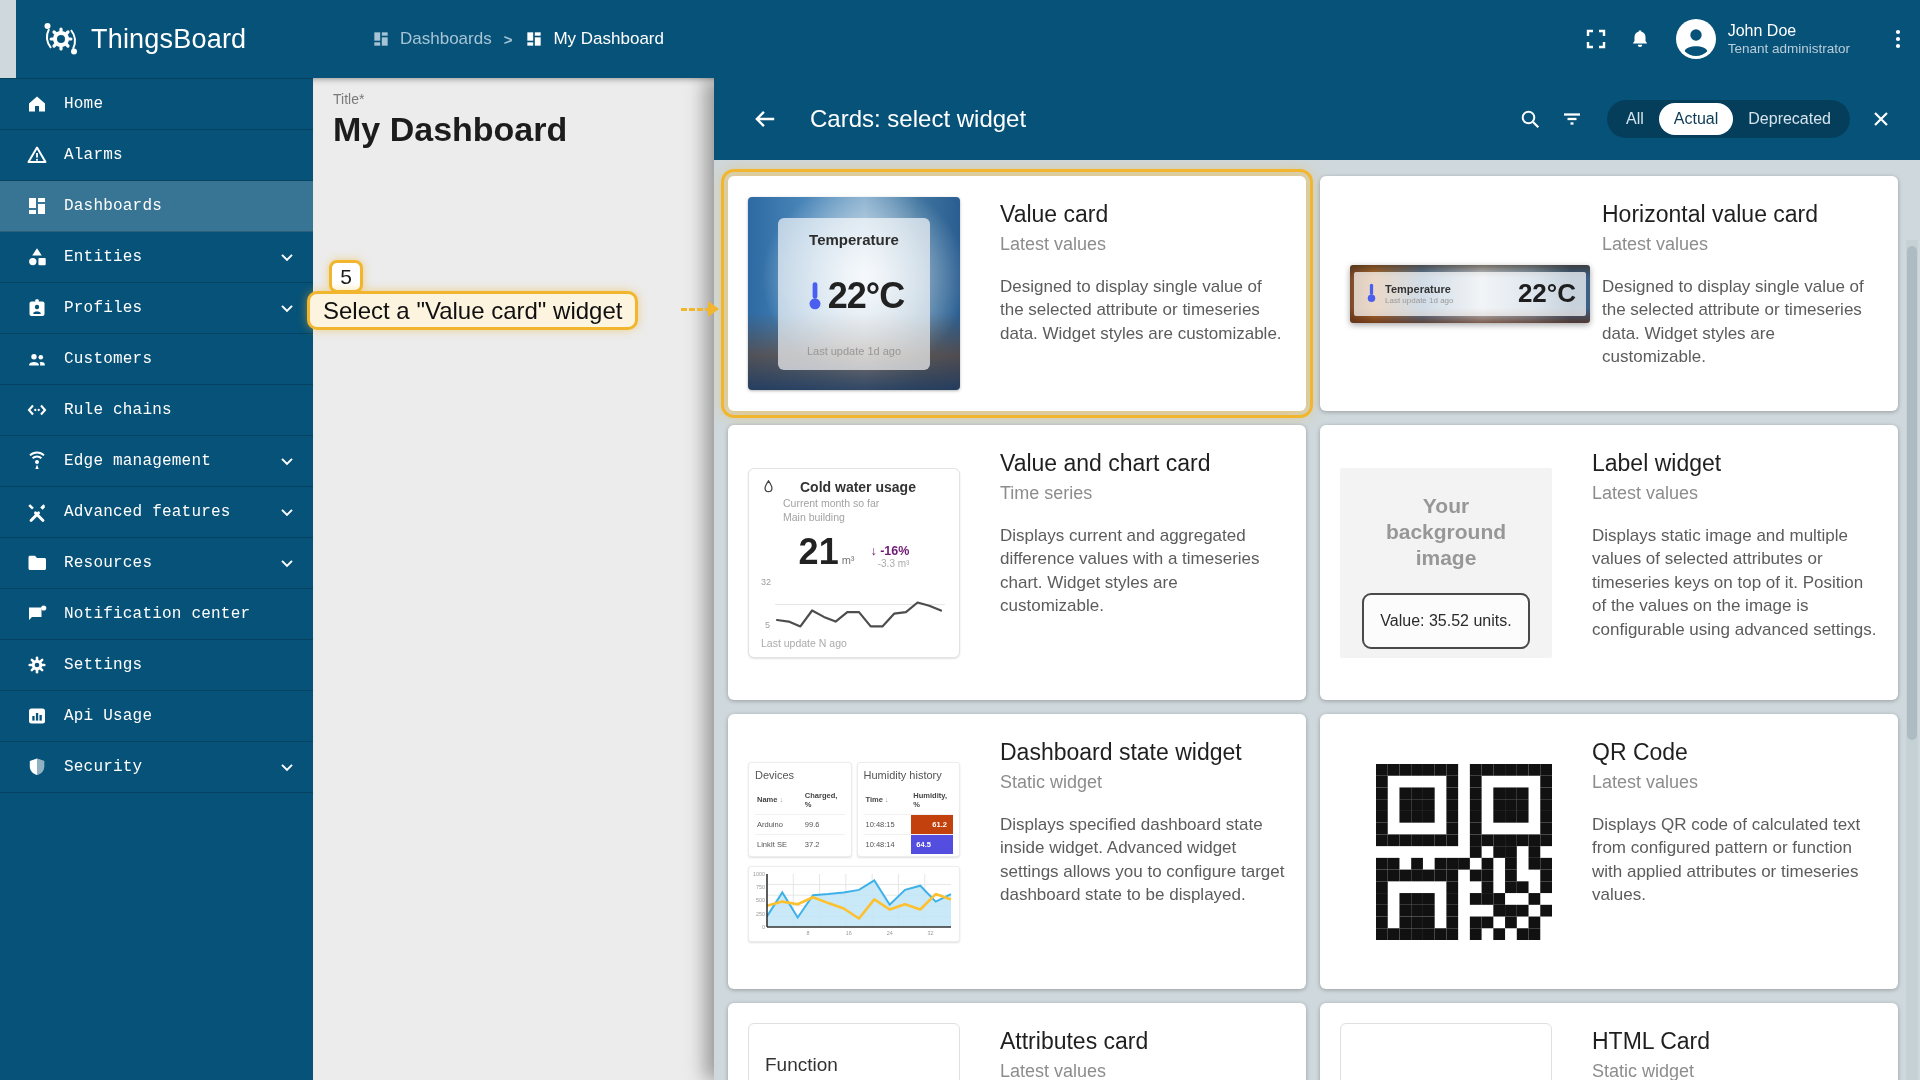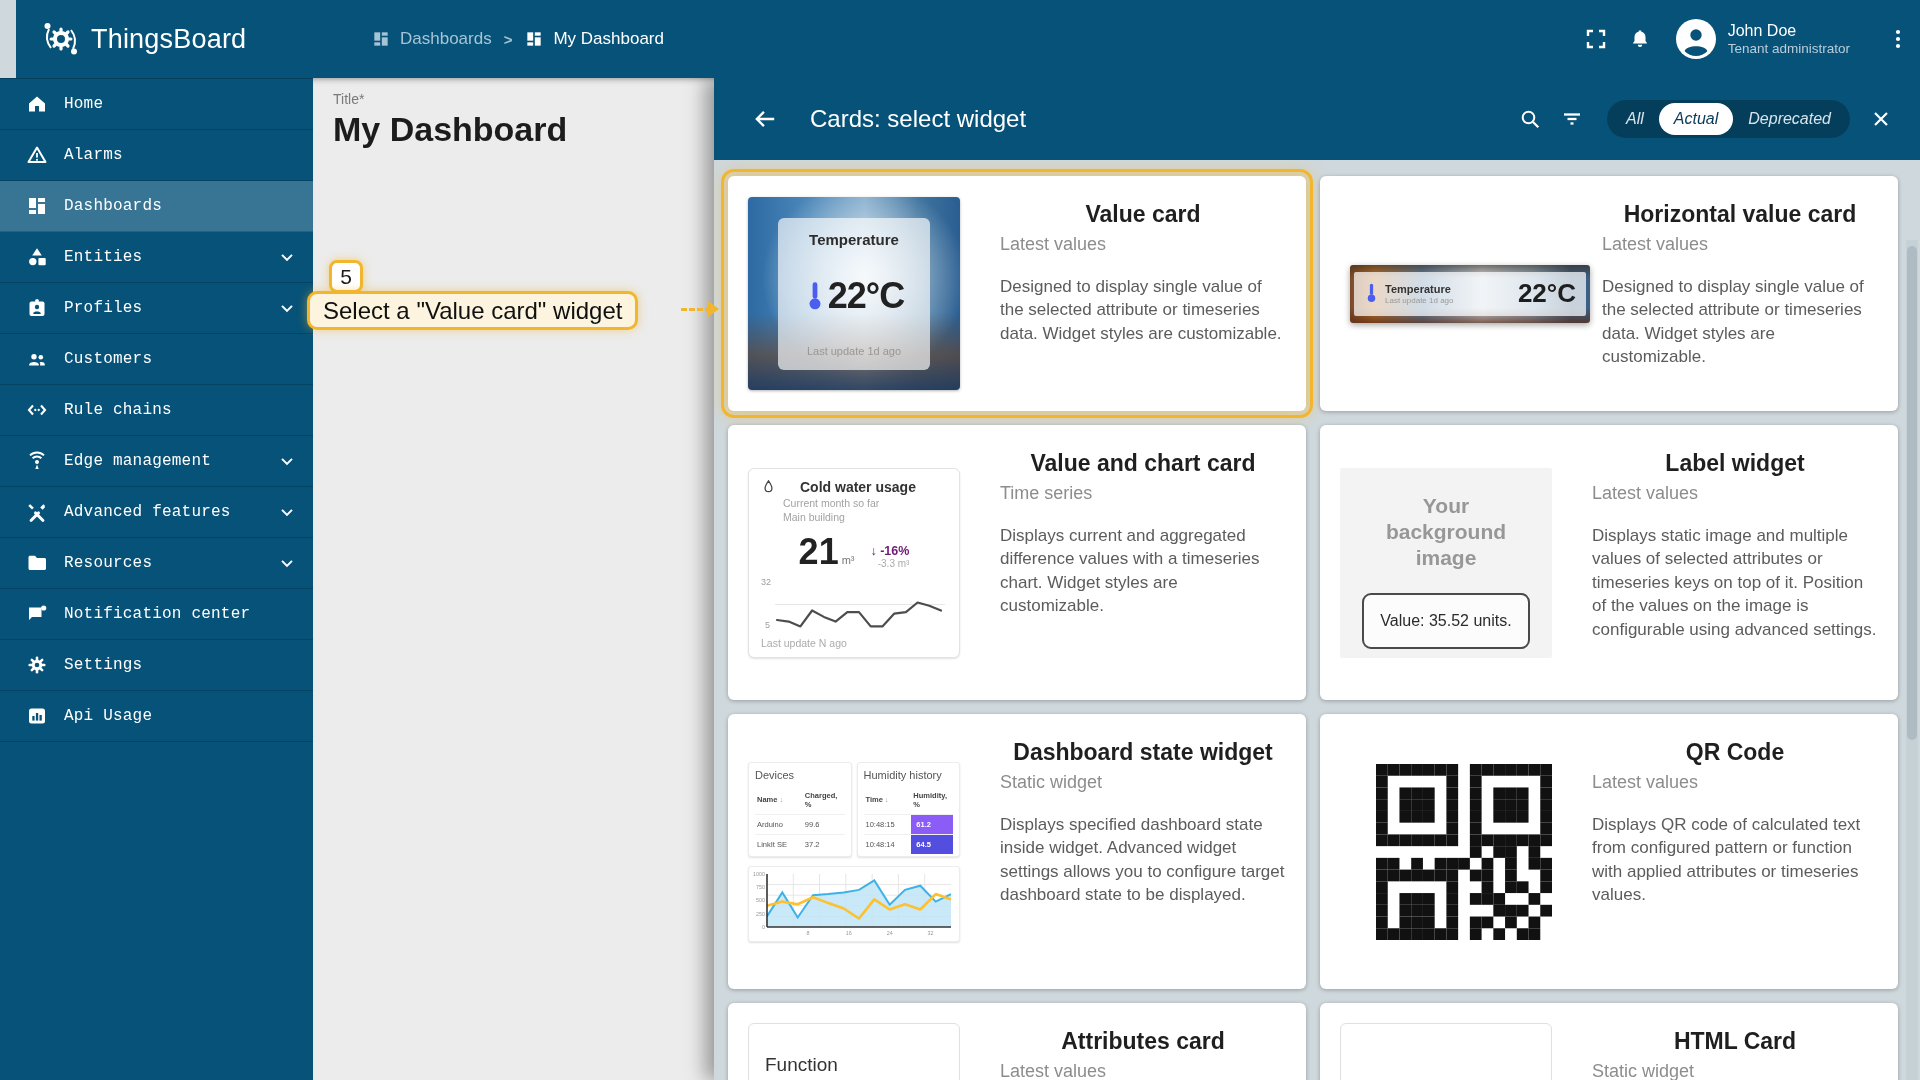--- a/index.html
+++ b/index.html
@@ -52,39 +52,39 @@
     border-top:3px dashed #f2b62e;z-index:60;}
   .tour-arrow{position:absolute;left:708px;top:301px;width:0;height:0;border:8px solid transparent;
     border-left:11px solid #f2b62e;z-index:60;}
 
   
   .dialog{position:absolute;left:714px;top:78px;right:0;bottom:0;z-index:8;
     box-shadow:-9px 0 18px rgba(0,0,0,.35);}
   .dialog-header{height:82px;background:#075278;display:flex;align-items:center;
     padding:0 18px 0 30px;}
   .dialog-title{color:#fff;font-size:24px;margin-left:24px;font-weight:400;}
-  .header-actions{margin-left:auto;display:flex;align-items:center;font-style:italic;}
+  .header-actions{margin-left:auto;display:flex;align-items:center;}
   .icon-btn{width:42px;height:42px;display:flex;align-items:center;justify-content:center;cursor:pointer;}
   .chip-group{background:rgba(0,0,0,.24);border-radius:22px;height:38px;display:flex;
     align-items:center;padding:0 4px;margin:0 10px 0 14px;}
   .chip{color:#d6e4ed;font-size:16px;padding:0 15px;height:32px;display:flex;align-items:center;
     border-radius:17px;cursor:pointer;}
   .chip.selected{background:#fff;color:#0b3a56;font-weight:500;}
 
   .dialog-content{position:absolute;top:82px;left:0;right:0;bottom:0;background:#cfd8dc;
     padding:16px 22px 0 14px;overflow:hidden;}
   .grid{display:grid;grid-template-columns:578px 578px;grid-template-rows:235px 275px 275px 320px;gap:14px;}
   .card{background:#fff;border-radius:6px;box-shadow:0 1px 4px rgba(0,0,0,.28);
     display:flex;padding:20px;cursor:pointer;}
   .card.highlighted{outline:3px solid #f2b62e;outline-offset:4px;
     box-shadow:0 0 16px 3px rgba(242,182,46,.65);}
   .preview-col{width:212px;flex:none;display:flex;align-items:center;justify-content:flex-end;}
   .preview-col.top{align-items:flex-start;}
   .info-col{margin-left:40px;flex:1;min-width:0;}
-  .w-title{font-size:23px;font-weight:700;color:#1f1f1f;margin-top:5px;text-align:center;}
+  .w-title{font-size:23px;font-weight:400;color:#1f1f1f;margin-top:5px;}
   .w-type{font-size:18px;color:#8d8d8d;margin-top:6px;}
   .w-desc{font-size:17px;color:#5c5c5c;line-height:1.38;margin-top:20px;max-width:322px;}
 
   
   .value-preview{width:212px;height:193px;border-radius:4px;position:relative;overflow:hidden;
     display:flex;align-items:center;justify-content:center;box-shadow:0 1px 3px rgba(0,0,0,.3);
     background:
       linear-gradient(180deg,rgba(0,0,0,0) 60%,rgba(110,60,25,.55) 82%,rgba(35,55,85,.85) 100%),
       radial-gradient(ellipse at 55% 42%,rgba(255,255,255,.8),rgba(255,255,255,0) 62%),
       linear-gradient(90deg,#2d6aa3,#4b87b9 28%,#7fa9ca 55%,#40759f 80%,#2a5e92);}
@@ -139,21 +139,21 @@
   
   .sp{width:212px;display:flex;flex-direction:column;gap:9px;}
   .sp-tables{display:flex;gap:5px;}
   .sp-table{flex:1;border:1px solid #ececec;border-radius:3px;background:#fff;
     box-shadow:0 1px 2px rgba(0,0,0,.12);padding:6px 6px 2px;}
   .sp-tbl-title{font-size:11px;color:#555;margin-bottom:5px;}
   .sp-grid{display:grid;grid-template-columns:1.15fr 1fr;}
   .sp-c{font-size:7.5px;color:#555;padding:5px 2px;border-top:1px solid #f1f1f1;display:flex;align-items:center;}
   .sp-h{font-weight:700;color:#444;border-top:none;}
   .sp-arrow{color:#9e9e9e;font-size:7px;margin-left:2px;}
-  .sp-indigo{background:#8b5cf6;color:#fff;font-weight:700;padding-left:5px;}
+  .sp-indigo{background:#c2410c;color:#fff;font-weight:700;padding-left:21px;}
   .sp-indigo2{background:#544ee0;color:#fff;font-weight:700;padding-left:5px;}
   .sp-chart{border:1px solid #ececec;border-radius:3px;background:#fff;
     box-shadow:0 1px 2px rgba(0,0,0,.12);height:76px;padding:2px;}
 
   
   .qr{width:176px;height:176px;}
 
   
   .ap{width:212px;height:190px;border:1px solid #e0e0e0;border-radius:6px;background:#fff;
     padding:30px 16px;font-size:19px;color:#333;}
@@ -370,20 +370,30 @@
   <div class="nav-item">
     <svg class="nav-icon" viewBox="0 0 24 24">
       <rect x="4" y="4.5" width="16" height="15" rx="2.5" fill="#fff"></rect>
       <g fill="#075278">
           <rect x="7.3" y="12" width="2.3" height="4.6"></rect>
           <rect x="10.9" y="9" width="2.3" height="7.6"></rect>
       <rect x="14.5" y="11" width="2.3" height="5.6"></rect>
         </g>
       </svg>
     <span class="nav-label">Api Usage</span>
+  </div>
+  <div class="nav-item">
+    <svg class="nav-icon" viewBox="0 0 24 24">
+      <path d="M12 3.5 l7.2 2.6 v5.2 c0 4.6-3.1 7.7-7.2 8.8 c-4.1-1.1-7.2-4.2-7.2-8.8 v-5.2 z" fill="#fff"></path>
+      <path d="M12 3.5 l7.2 2.6 v5.2 c0 4.6-3.1 7.7-7.2 8.8 z" fill="#075278" opacity=".45"></path>
+      </svg>
+    <span class="nav-label">Security</span>
+    <svg class="nav-chevron" viewBox="0 0 24 24">
+      <polyline points="6,9.5 12,15.5 18,9.5" stroke="#fff" stroke-width="2.4" fill="none"></polyline>
+      </svg>
   </div>
 </div>
 
 <div class="editor-panel">
   <div class="field-label">Title*</div>
   <div class="field-value">My Dashboard</div>
 </div>
 
 <div class="tour-badge">5</div>
 <div class="tour-callout">Select a "Value card" widget</div>

